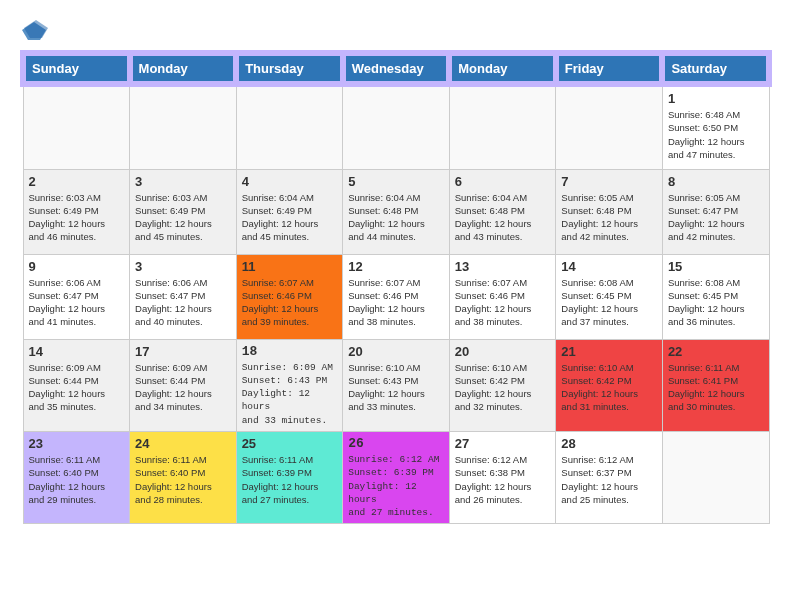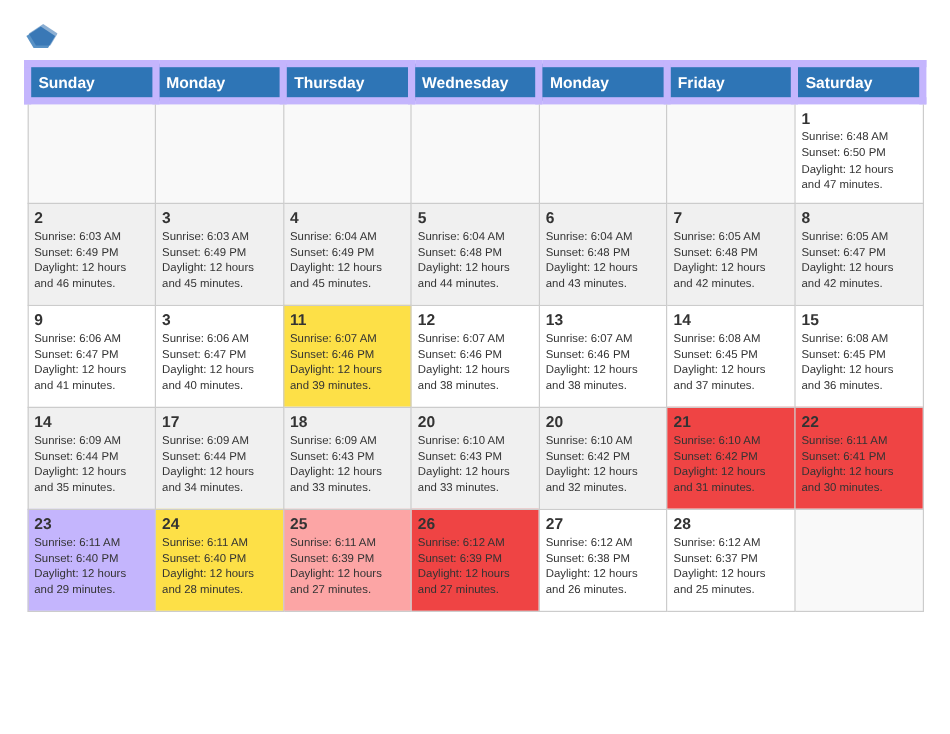--- a/index.html
+++ b/index.html
@@ -199,21 +199,21 @@
 Daylight: 12 hours
 and 41 minutes.</div>
         </td>
         <td style="background-color: rgb(255, 255, 255);">
           <span class="day-num">3</span>
           <div class="day-info" style="white-space: pre-line;">Sunrise: 6:06 AM
 Sunset: 6:47 PM
 Daylight: 12 hours
 and 40 minutes.</div>
         </td>
-        <td style="background-color: #fde047; margin-top: 31px;">
+        <td style="background-color: #f97316; margin-top: 31px;">
           <span class="day-num">11</span>
           <div class="day-info" style="white-space: pre-line;">Sunrise: 6:07 AM
 Sunset: 6:46 PM
 Daylight: 12 hours
 and 39 minutes.</div>
         </td>
         <td style="background-color: rgb(255, 255, 255);">
           <span class="day-num">12</span>
           <div class="day-info" style="white-space: pre-line;">Sunrise: 6:07 AM
 Sunset: 6:46 PM
@@ -250,21 +250,21 @@
 Daylight: 12 hours
 and 35 minutes.</div>
         </td>
         <td style="background-color: rgb(240, 240, 240);">
           <span class="day-num">17</span>
           <div class="day-info" style="white-space: pre-line;">Sunrise: 6:09 AM
 Sunset: 6:44 PM
 Daylight: 12 hours
 and 34 minutes.</div>
         </td>
-        <td style="background-color: rgb(240, 240, 240);">
+        <td style="background-color: rgb(240, 240, 240); font-family: Liberation Mono, monospace;">
           <span class="day-num">18</span>
           <div class="day-info" style="white-space: pre-line;">Sunrise: 6:09 AM
 Sunset: 6:43 PM
 Daylight: 12 hours
 and 33 minutes.</div>
         </td>
         <td style="background-color: rgb(240, 240, 240);">
           <span class="day-num">20</span>
           <div class="day-info" style="white-space: pre-line;">Sunrise: 6:10 AM
 Sunset: 6:43 PM
@@ -301,28 +301,28 @@
 Daylight: 12 hours
 and 29 minutes.</div>
         </td>
         <td style="background-color: #fde047;">
           <span class="day-num">24</span>
           <div class="day-info" style="white-space: pre-line;">Sunrise: 6:11 AM
 Sunset: 6:40 PM
 Daylight: 12 hours
 and 28 minutes.</div>
         </td>
-        <td style="background-color: #fca5a5;">
+        <td style="background-color: #5eead4;">
           <span class="day-num">25</span>
           <div class="day-info" style="white-space: pre-line;">Sunrise: 6:11 AM
 Sunset: 6:39 PM
 Daylight: 12 hours
 and 27 minutes.</div>
         </td>
-        <td style="background-color: #ef4444;">
+        <td style="background-color: #d946ef; font-family: Liberation Mono, monospace;">
           <span class="day-num">26</span>
           <div class="day-info" style="white-space: pre-line;">Sunrise: 6:12 AM
 Sunset: 6:39 PM
 Daylight: 12 hours
 and 27 minutes.</div>
         </td>
         <td style="background-color: rgb(255, 255, 255);">
           <span class="day-num">27</span>
           <div class="day-info" style="white-space: pre-line;">Sunrise: 6:12 AM
 Sunset: 6:38 PM

